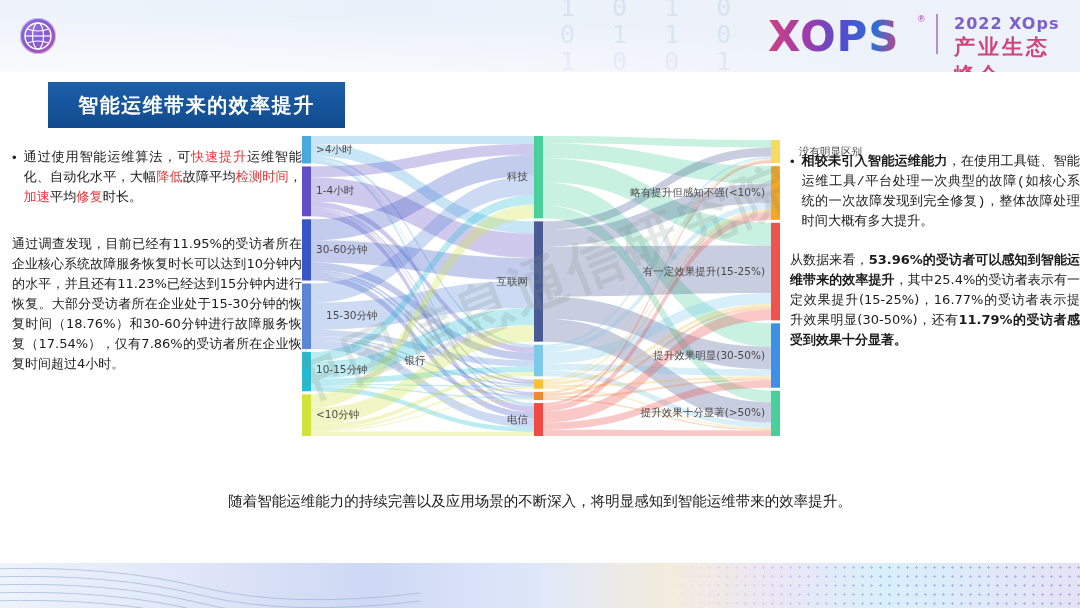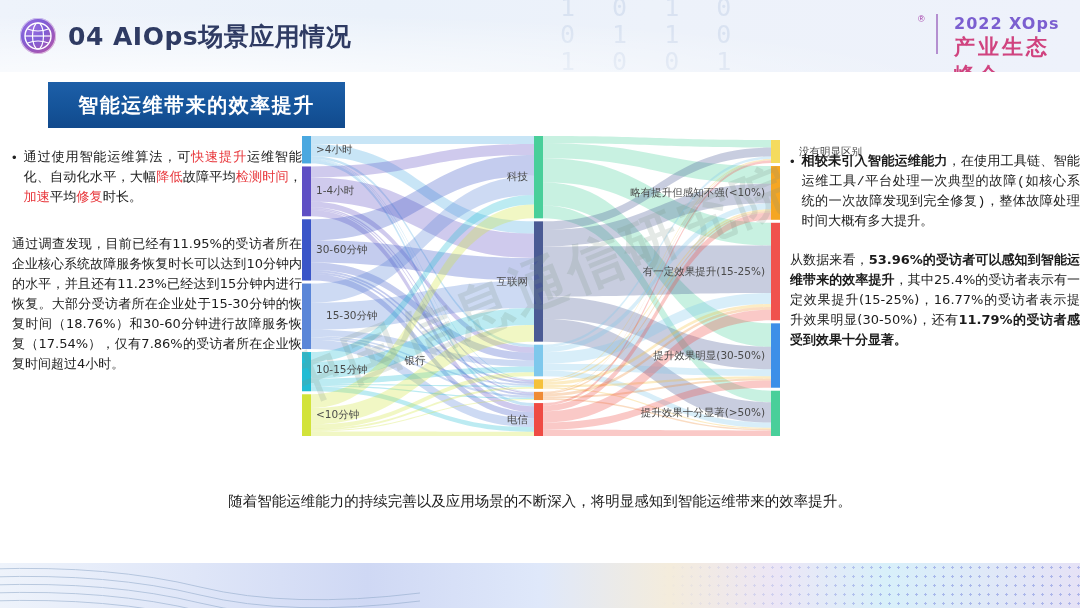--- a/index.html
+++ b/index.html
@@ -139,23 +139,23 @@
     <div class="globe">
       <svg width="36" height="36" viewBox="0 0 36 36">
         <ellipse cx="18" cy="18" rx="13" ry="13" fill="none" stroke="#ffffff" stroke-width="1.4"></ellipse>
         <ellipse cx="18" cy="18" rx="5.5" ry="13" fill="none" stroke="#ffffff" stroke-width="1.2"></ellipse>
         <line x1="5" y1="18" x2="31" y2="18" stroke="#ffffff" stroke-width="1.2"></line>
         <path d="M7.5 11 Q18 15 28.5 11" fill="none" stroke="#ffffff" stroke-width="1.1"></path>
         <path d="M7.5 25 Q18 21 28.5 25" fill="none" stroke="#ffffff" stroke-width="1.1"></path>
       </svg>
     </div>
 
-    <div class="page-title">04  AIOps场景应用情况</div>
 
     <div class="logo">
+      <div class="xops">XOPS</div>
       <div class="reg">®</div>
       <div class="divider"></div>
       <div class="yr">2022 XOps</div>
       <div class="cn">产业生态峰会</div>
     </div>
   </div>
 
   <div class="headbar">
     <span>智能运维带来的效率提升</span>
   </div>

